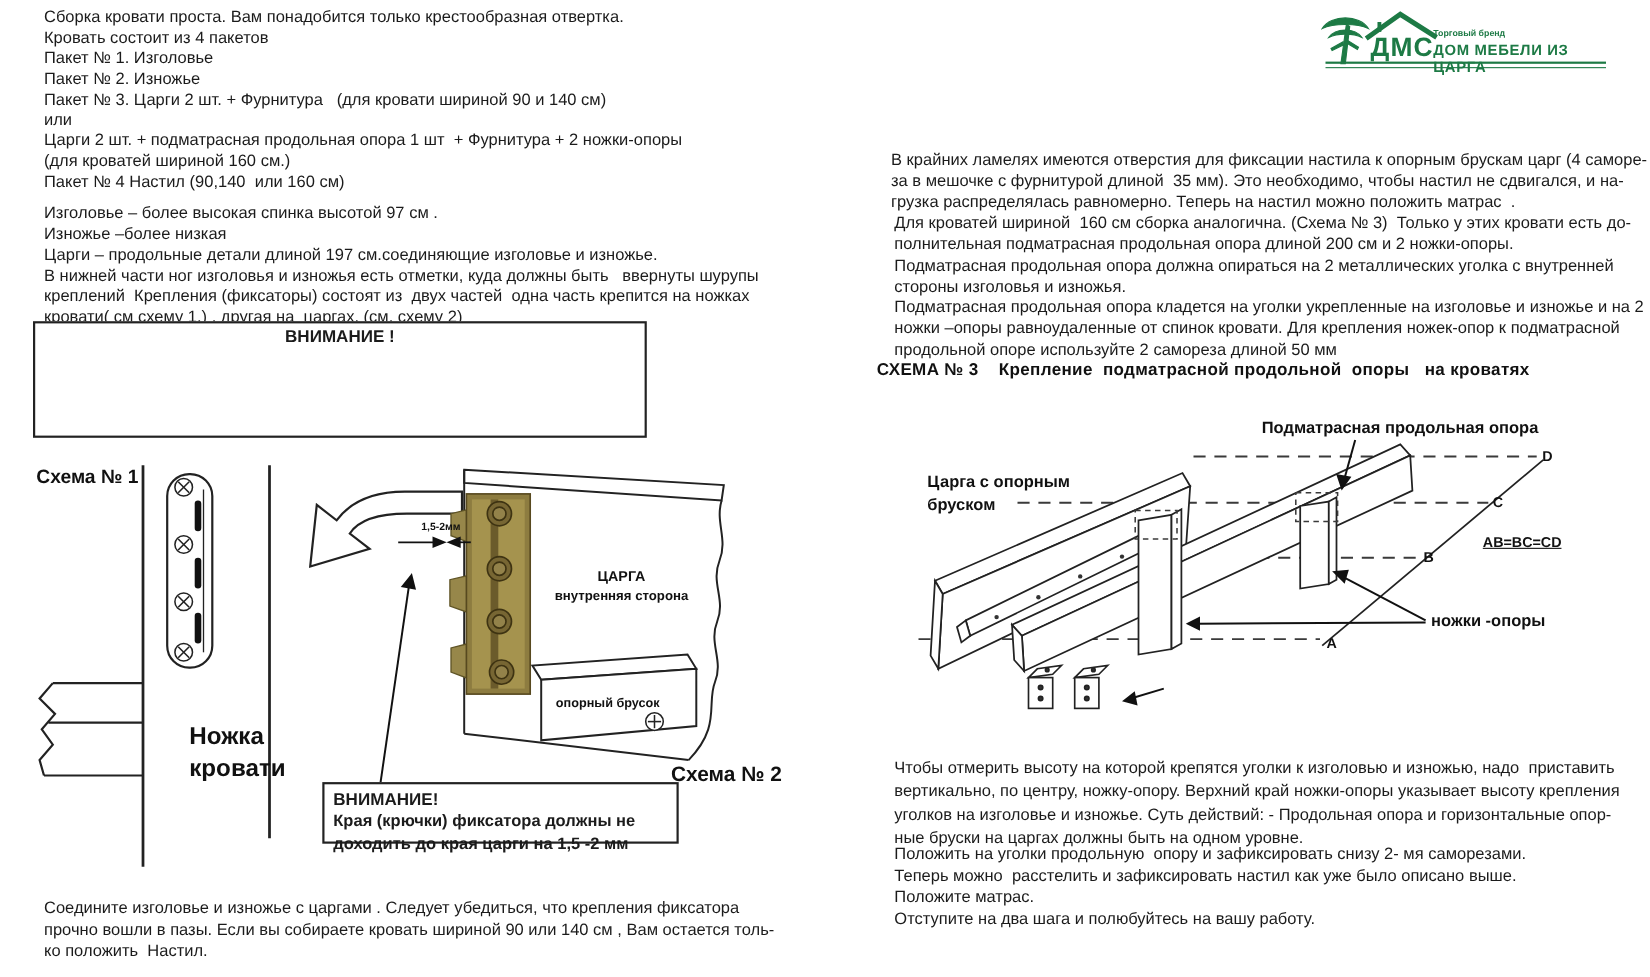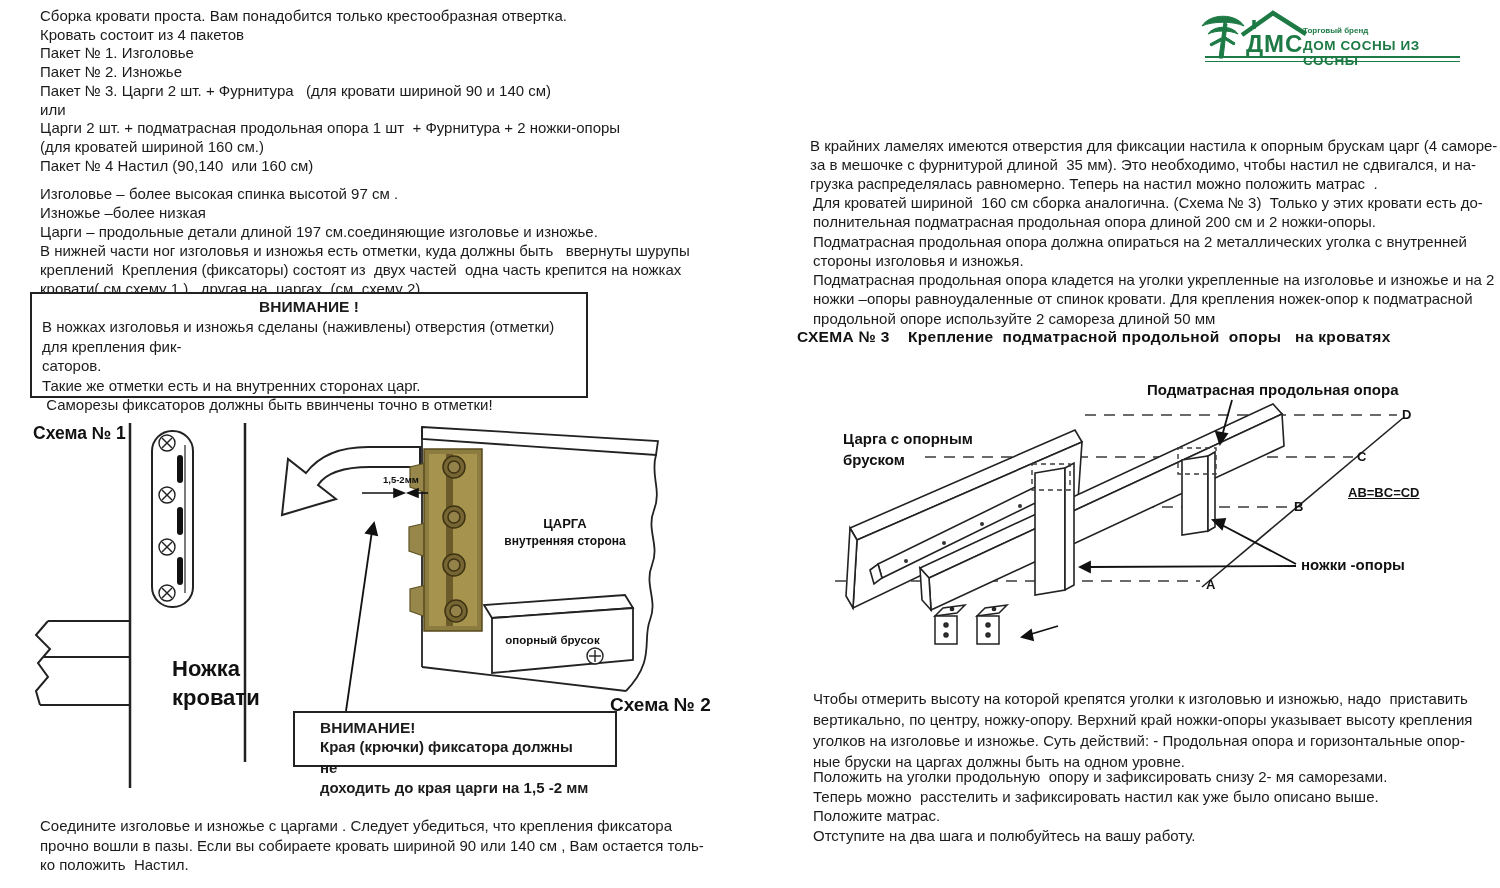--- a/index.html
+++ b/index.html
@@ -31,24 +31,20 @@
 
   <div class="t" style="left:40px;top:184px;width:690px;line-height:19px;">Изголовье – более высокая спинка высотой 97 см .
 Изножье –более низкая
 Царги – продольные детали длиной 197 см.соединяющие изголовье и изножье.
 В нижней части ног изголовья и изножья есть отметки, куда должны быть   ввернуты шурупы
 креплений  Крепления (фиксаторы) состоят из  двух частей  одна часть крепится на ножках
 кровати( см схему 1.) , другая на  царгах. (см. схему 2)</div>
 
   <div class="warnbox" style="left:30px;top:292px;width:558px;height:106px;">
     <div class="b c" style="margin-top:4px;font-size:15.5px;">ВНИМАНИЕ !</div>
-    <div style="white-space:pre-wrap;padding:1px 10px 0 10px;font-size:15px;line-height:19.5px;">В ножках изголовья и изножья сделаны (наживлены) отверстия (отметки) для крепления фик-
-саторов.
-Такие же отметки есть и на внутренних сторонах царг.
- Саморезы фиксаторов должны быть ввинчены точно в отметки!</div>
   </div>
 
   <div class="t" style="left:40px;top:816px;width:700px;line-height:19.5px;">Соедините изголовье и изножье с царгами . Следует убедиться, что крепления фиксатора
 прочно вошли в пазы. Если вы собираете кровать шириной 90 или 140 см , Вам остается толь-
 ко положить  Настил.</div>
 
   <svg style="left:30px;top:405px;" width="700" height="405" viewBox="0 0 700 405">
 
     <g stroke="#222" stroke-width="2.5" fill="none">
       <line x1="100" y1="18" x2="100" y2="383"></line>
@@ -143,21 +139,21 @@
 
   <div class="lbl" style="left:33px;top:423px;font-size:17.5px;">Схема № 1</div>
   <div class="lbl" style="left:172px;top:654px;font-size:22px;line-height:29px;">Ножка
 кровати</div>
   <div class="lbl c" style="left:505px;top:516px;width:120px;font-size:13px;">ЦАРГА</div>
   <div class="lbl c" style="left:480px;top:534px;width:170px;font-size:12px;">внутренняя сторона</div>
   <div class="lbl c" style="left:500px;top:634px;width:105px;font-size:11.5px;">опорный брусок</div>
   <div class="lbl" style="left:383px;top:474px;font-size:9.5px;">1,5-2мм</div>
   <div class="lbl" style="left:610px;top:694px;font-size:19px;">Схема № 2</div>
 
-  <div class="warnbox" style="left:293px;top:711px;width:324px;height:56px;padding:6px 25px;">
+  <div class="warnbox" style="left:293px;top:711px;width:324px;height:56px;padding:6px 8px;">
     <div class="b" style="font-size:15.5px;">ВНИМАНИЕ!</div>
     <div class="b" style="white-space:pre-wrap;font-size:15px;line-height:20.5px;">Края (крючки) фиксатора должны не
 доходить до края царги на 1,5 -2 мм</div>
   </div>
 
   <div class="t" style="left:810px;top:136px;width:690px;line-height:19px;">В крайних ламелях имеются отверстия для фиксации настила к опорным брускам царг (4 саморе-
 за в мешочке с фурнитурой длиной  35 мм). Это необходимо, чтобы настил не сдвигался, и на-
 грузка распределялась равномерно. Теперь на настил можно положить матрас  .</div>
   <div class="t" style="left:813px;top:193px;width:690px;line-height:19.3px;">Для кроватей шириной  160 см сборка аналогична. (Схема № 3)  Только у этих кровати есть до-
 полнительная подматрасная продольная опора длиной 200 см и 2 ножки-опоры.
@@ -268,17 +264,17 @@
         <path d="M21,28 L10,34 L11,36 L21,31 Z"></path>
         <path d="M24,26 L35,33 L34,35 L24,29 Z"></path>
       </g>
     </svg>
     <svg style="left:40px;top:0;" width="70" height="30" viewBox="0 0 70 30">
       <polyline points="2,27 33,5 66,26" fill="none" stroke="#1d7a45" stroke-width="4.5"></polyline>
       <line x1="14" y1="12" x2="14" y2="21" stroke="#1d7a45" stroke-width="3.5"></line>
     </svg>
     <div class="abs b" style="left:46px;top:22px;font-size:24px;letter-spacing:1px;color:#1d7a45;">ДМС</div>
     <div class="abs b" style="left:103px;top:18px;font-size:8px;color:#1d7a45;">Торговый бренд</div>
-    <div class="abs b" style="left:103px;top:30px;font-size:13.5px;letter-spacing:0.6px;color:#1d7a45;">ДОМ СОСНЫ ИЗ СОСНЫ</div>
+    <div class="abs b" style="left:103px;top:30px;font-size:13.5px;letter-spacing:0.6px;color:#1d7a45;">ДОМ МЕБЕЛИ ИЗ ЦАРГА</div>
     <div class="abs" style="left:5px;top:48px;width:255px;height:3px;border-top:2.5px solid #1d7a45;border-bottom:1.5px solid #1d7a45;"></div>
   </div>
 
 </div>
 
 </body></html>

